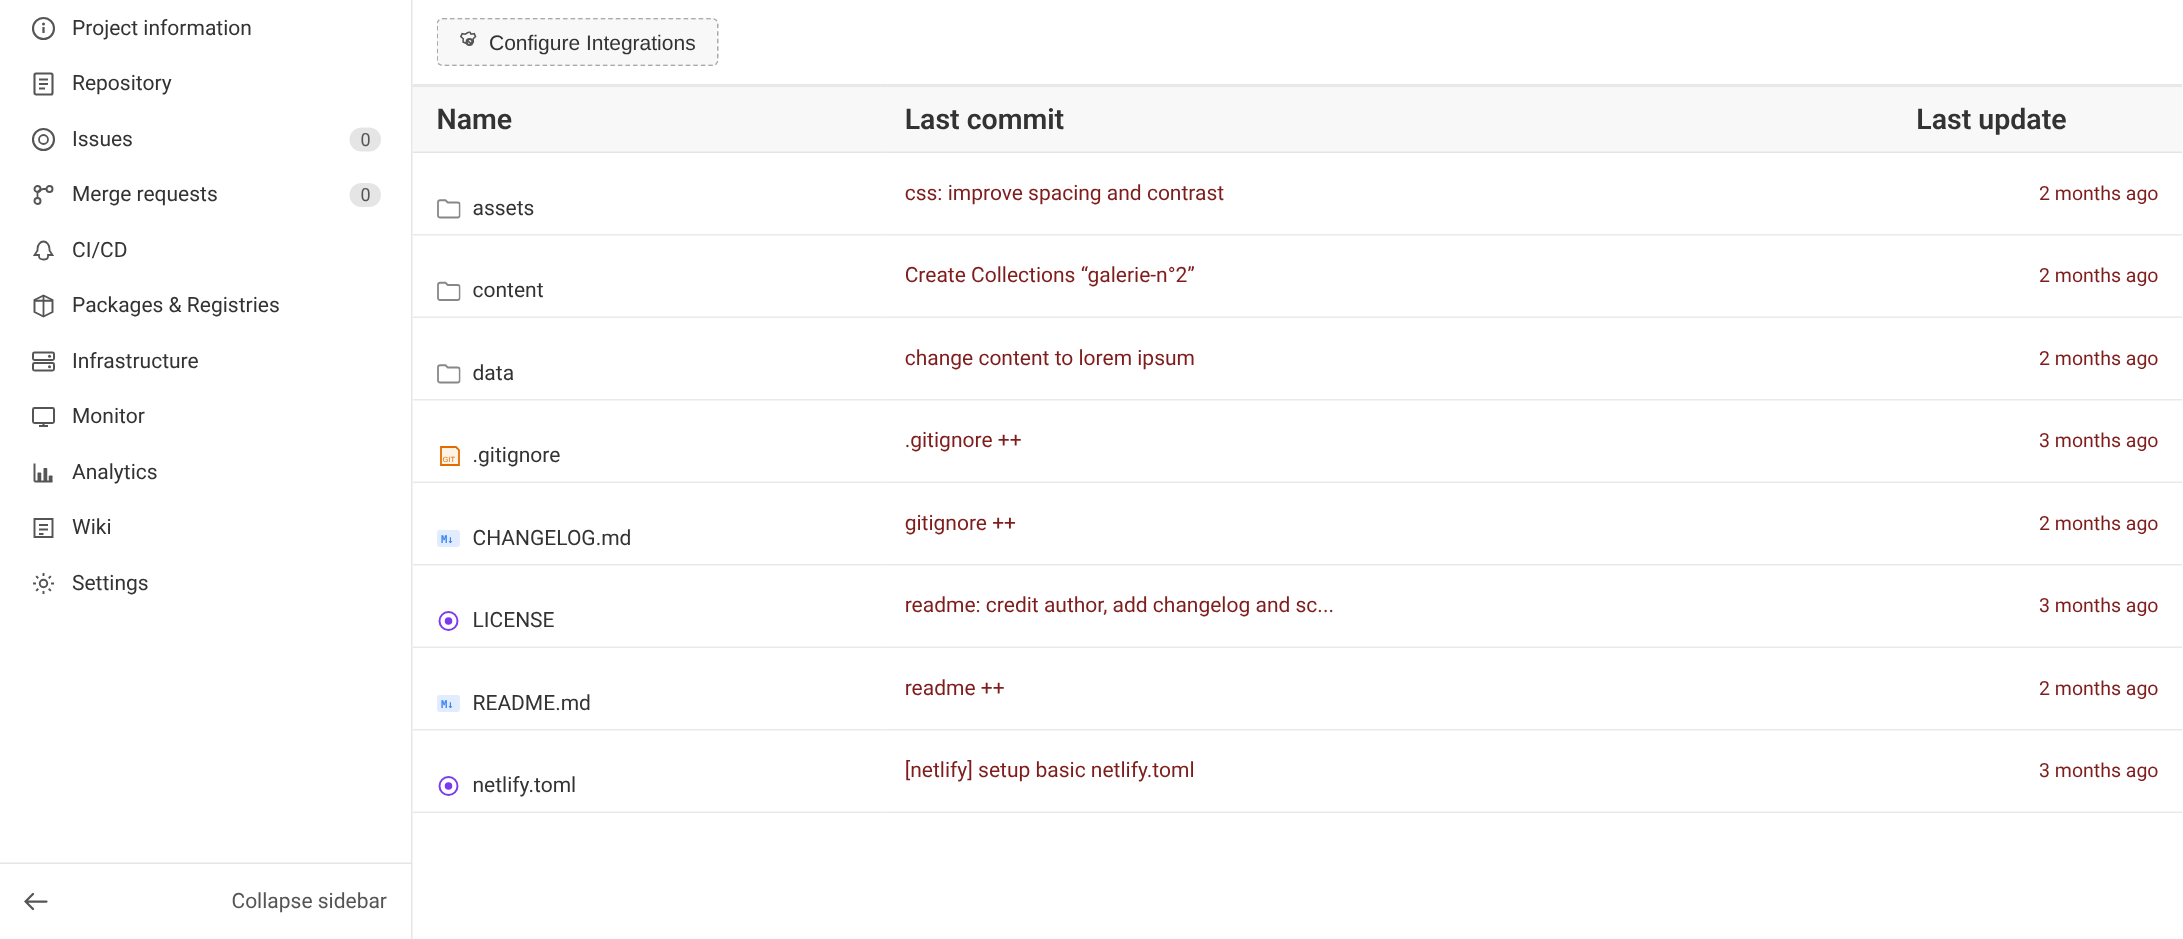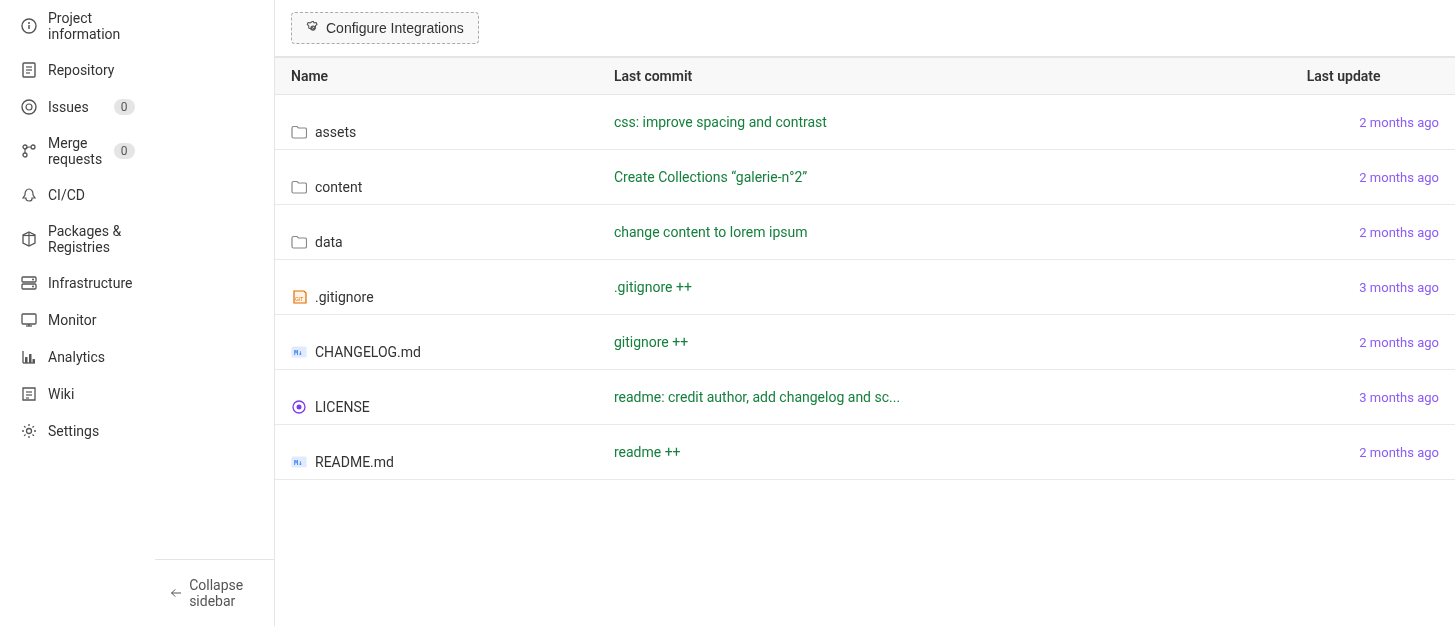--- a/index.html
+++ b/index.html
@@ -1,43 +1,43 @@
 <!DOCTYPE html>
 <html><head>
   <meta charset="utf-8">
   <style>
     * { box-sizing: border-box; margin: 0; padding: 0; }
     body { font-family: -apple-system, BlinkMacSystemFont, 'Segoe UI', Roboto, sans-serif; font-size: 14px; background: #fff; color: #333; display: flex; height: 626px; overflow: hidden; }
 
     
-    .sidebar { width: 275px; min-width: 275px; background: #fff; border-right: 1px solid #e5e5e5; display: flex; height: 100%; overflow-y: auto; }
+    .sidebar { width: 275px; min-width: 275px; background: #fff; border-right: 1px solid #e5e5e5; display: flex; flex-direction: column; height: 100%; overflow-y: auto; }
     .sidebar-item { display: flex; align-items: center; padding: 9px 16px; cursor: pointer; color: #333; text-decoration: none; gap: 10px; border-radius: 4px; margin: 1px 4px; }
     .sidebar-item .icon { width: 18px; height: 18px; display: flex; align-items: center; justify-content: center; color: #666; flex-shrink: 0; }
     .sidebar-item .label { flex: 1; font-size: 14px; }
     .sidebar-item .badge { background: #e5e5e5; border-radius: 10px; padding: 1px 7px; font-size: 12px; color: #555; }
     .sidebar-bottom { margin-top: auto; border-top: 1px solid #e5e5e5; padding: 8px 0; }
-    .collapse-btn { display: flex; align-items: center; gap: 8px; padding: 9px 16px; cursor: pointer; color: #555; font-size: 14px; }
+    .collapse-btn { display: flex; align-items: center; gap: 8px; padding: 9px 16px; cursor: pointer; color: #555; font-size: 14px; justify-content: space-between; }
 
     
     .main { flex: 1; overflow-y: auto; padding: 0; }
 
     
     .toolbar { padding: 12px 16px; border-bottom: 1px solid #e5e5e5; }
     .configure-btn { display: flex; align-items: center; gap: 6px; padding: 7px 14px; border: 1px dashed #aaa; border-radius: 4px; background: #f8f8f8; cursor: pointer; font-size: 14px; color: #333; }
 
     
     .file-table { width: 100%; border-collapse: collapse; }
     .file-table thead tr { background: #f8f8f8; border-bottom: 1px solid #e5e5e5; border-top: 1px solid #e5e5e5; }
-    .file-table th { padding: 10px 16px; text-align: left; font-weight: 600; font-size: 14px; color: #333; }
+    .file-table th { padding: 10px 16px; text-align: left; font-weight: 600; font-size: 19px; color: #333; }
     .file-table th.last-update { text-align: center; }
     .file-table tbody tr { border-bottom: 1px solid #e9e9e9; }
     .file-table tbody tr.highlighted { background: #f0f5ff; }
     .file-table td { padding: 9px 16px; font-size: 14px; color: #333; }
-    .file-table td.last-update { text-align: right; color: #8b5cf6; font-size: 13px; }
-    .file-table td.commit-msg { color: #15803d; }
+    .file-table td.last-update { text-align: right; color: #7f1d1d; font-size: 13px; }
+    .file-table td.commit-msg { color: #7f1d1d; }
 
     .file-name-cell { display: flex; align-items: center; gap: 8px; margin-top: 20px; }
     .file-link { color: #333; text-decoration: none; font-size: 14px; }
 
     
     .config-row { outline: 2px solid #c922e0; outline-offset: -2px; }
 
     
     svg { display: block; }
   </style>
@@ -281,15 +281,28 @@
         <svg width="16" height="16" viewBox="0 0 16 16">
                 <rect x="1" y="3" width="14" height="10" rx="1" fill="#3b82f6" opacity="0.15" stroke="#3b82f6" stroke-width="1.2"></rect>
                 <text x="3" y="11" font-size="7" fill="#3b82f6" font-family="monospace" font-weight="bold">M↓</text>
               </svg>
         <a class="file-link" href="#">README.md</a>
       </div>
     </td>
     <td class="commit-msg">readme ++</td>
     <td class="last-update">2 months ago</td>
   </tr>
+        <tr>
+    <td>
+      <div class="file-name-cell">
+        <svg width="16" height="16" viewBox="0 0 16 16">
+                <circle cx="8" cy="8" r="6" stroke="#7c3aed" stroke-width="1.3" fill="none"></circle>
+                <circle cx="8" cy="8" r="2.5" fill="#7c3aed"></circle>
+              </svg>
+        <a class="file-link" href="#">netlify.toml</a>
+      </div>
+    </td>
+    <td class="commit-msg">[netlify] setup basic netlify.toml</td>
+    <td class="last-update">3 months ago</td>
+  </tr>
       </tbody>
   </table>
 </main>
 
 </body></html>

